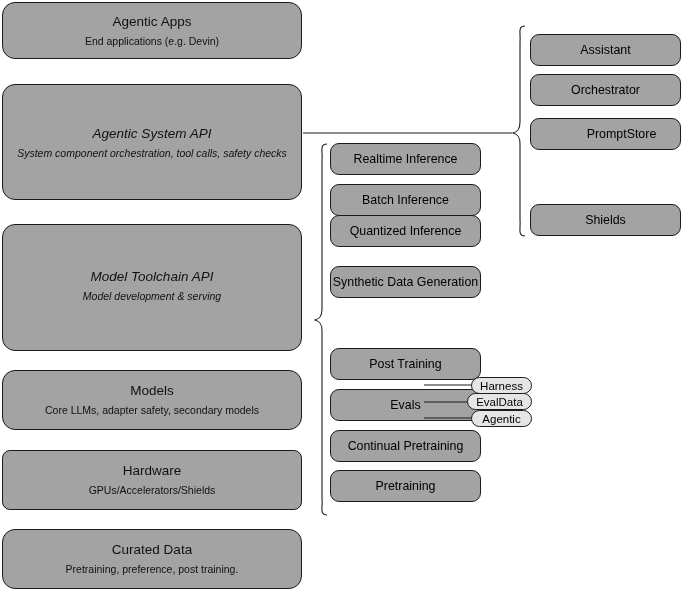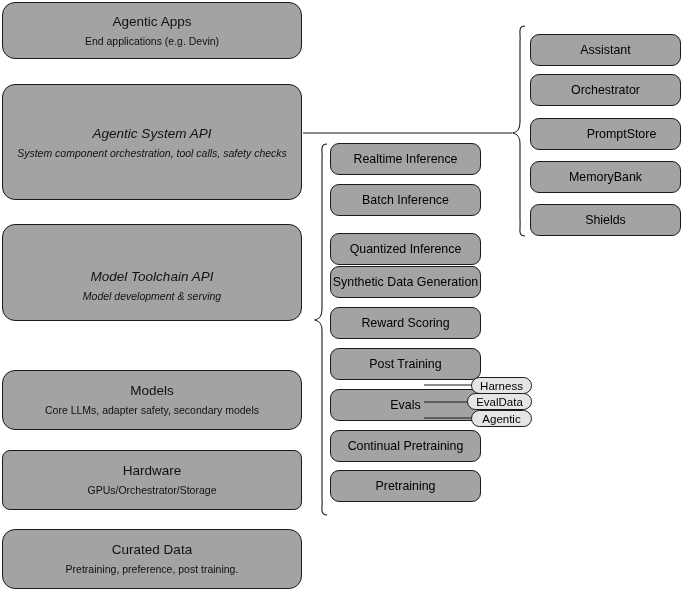--- a/index.html
+++ b/index.html
@@ -130,55 +130,52 @@
   <div class="node layer" style="top:2px; height:57px;">
     <div class="title">Agentic Apps</div>
     <div class="sub">End applications (e.g. Devin)</div>
   </div>
 
   <div class="node layer text-offset" style="top:84px; height:116px; padding-top:41px;">
     <div class="title">Agentic System API</div>
     <div class="sub">System component orchestration, tool calls, safety checks</div>
   </div>
 
-  <div class="node layer text-offset" style="top:224px; height:97px; padding-top:44px;">
+  <div class="node layer text-offset" style="top:224px; height:127px; padding-top:44px;">
     <div class="title">Model Toolchain API</div>
     <div class="sub">Model development &amp; serving</div>
   </div>
 
   <div class="node layer" style="top:370px; height:60px;">
     <div class="title">Models</div>
     <div class="sub">Core LLMs, adapter safety, secondary models</div>
   </div>
 
   <div class="node layer" style="top:450px; height:60px;border-radius:8px;">
     <div class="title">Hardware</div>
-    <div class="sub">GPUs/Orchestrator/Storage</div>
+    <div class="sub">GPUs/Accelerators/Shields</div>
   </div>
 
   <div class="node layer" style="top:529px; height:60px;">
     <div class="title">Curated Data</div>
     <div class="sub">Pretraining, preference, post training.</div>
   </div>
 
   <div class="node cap mid" style="top:143px;">
     <span>Realtime Inference</span>
   </div>
   <div class="node cap mid" style="top:184px;">
     <span>Batch Inference</span>
   </div>
-  <div class="node cap mid" style="top:233px;">
+  <div class="node cap mid" style="top:215px;">
     <span>Quantized Inference</span>
   </div>
   <div class="node cap mid" style="top:266px;">
     <span>Synthetic Data Generation</span>
   </div>
-  <div class="node cap mid" style="top:307px;">
-    <span>Reward Scoring</span>
-  </div>
   <div class="node cap mid" style="top:348px;">
     <span>Post Training</span>
   </div>
   <div class="node cap mid" style="top:389px;">
     <span>Evals</span>
   </div>
   <div class="node cap mid" style="top:430px;">
     <span>Continual Pretraining</span>
   </div>
   <div class="node cap mid" style="top:470px;">
@@ -197,20 +194,17 @@
 
   <div class="node cap right" style="top:34px;">
     <span>Assistant</span>
   </div>
   <div class="node cap right" style="top:74px;">
     <span>Orchestrator</span>
   </div>
   <div class="node cap right" style="top:118px;padding-left:32px;">
     <span>PromptStore</span>
   </div>
-  <div class="node cap right" style="top:161px;">
-    <span>MemoryBank</span>
-  </div>
   <div class="node cap right" style="top:204px;">
     <span>Shields</span>
   </div>
 
 </div>
 
 </body></html>

